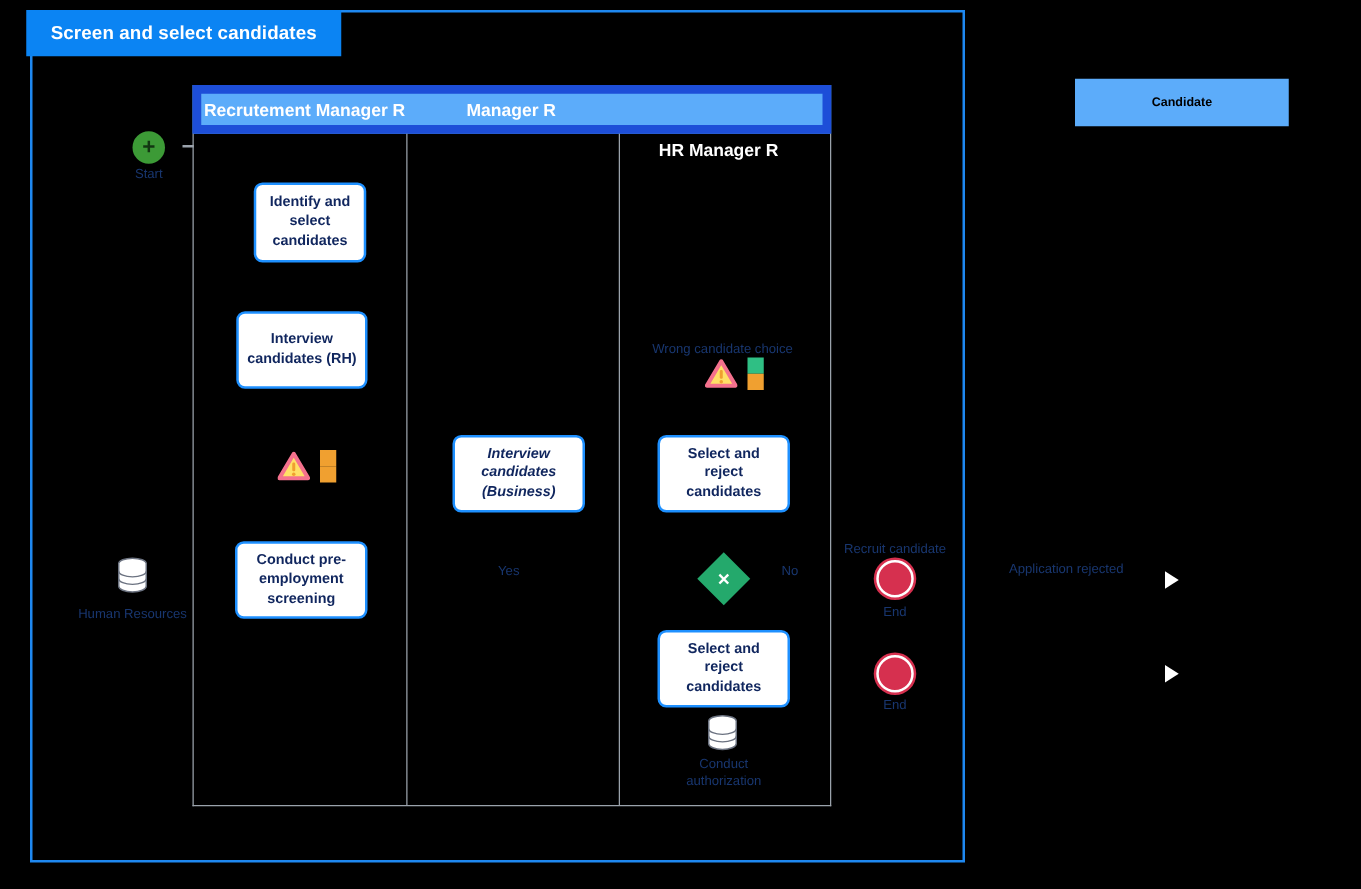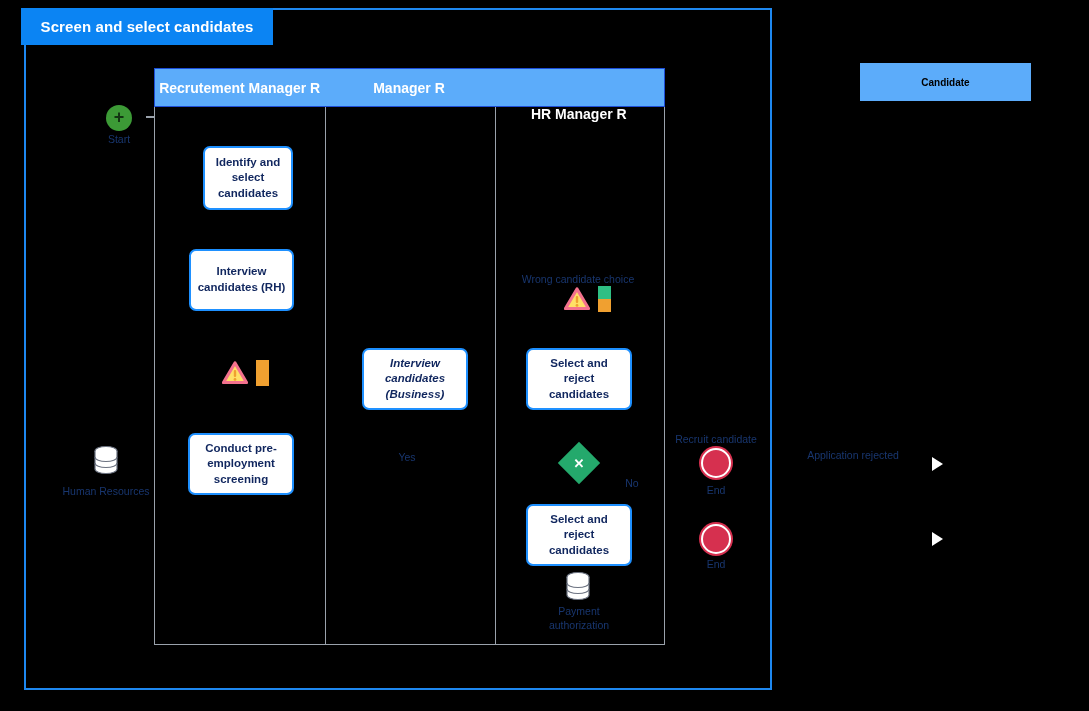--- a/index.html
+++ b/index.html
@@ -73,21 +73,21 @@
     width: 511px;
     height: 577px;
     box-sizing: border-box;
   }
   #lane-header-band {
     position: absolute;
     left: 0; top: 0;
     width: 511px;
     height: 39px;
     background: #5cacfa;
-    border: 1px solid #1d4ed8;
+    border: 7px solid #1d4ed8;
     box-sizing: border-box;
     display: flex;
   }
   .lane-title {
     color: #ffffff;
     font-size: 14px;
     font-weight: bold;
     display: flex;
     align-items: center;
     justify-content: center;
@@ -292,31 +292,31 @@
       <span style="background:#f0a030;"></span>
     </span>
   </div>
 
   <div class="task" style="left:526px; top:348px; width:106px; height:62px;">Select and reject candidates</div>
 
   <div class="gateway" style="left:564px; top:448px;">
     <span class="x">✕</span>
   </div>
 
-  <div class="diagram-label" style="left:609px; top:450px; width:46px;margin-top:26px;">No</div>
+  <div class="diagram-label" style="left:609px; top:450px; width:46px;">No</div>
 
   <div class="task" style="left:526px; top:504px; width:106px; height:62px;">Select and reject candidates</div>
 
   <svg class="datastore" style="left:564px; top:571px;" viewBox="0 0 28 30">
     <ellipse cx="14" cy="6" rx="11" ry="4.5" fill="#ffffff" stroke="#6b7280" stroke-width="1.2"></ellipse>
     <path d="M3 6 V24 A11 4.5 0 0 0 25 24 V6" fill="#ffffff" stroke="#6b7280" stroke-width="1.2"></path>
     <path d="M3 12 A11 4.5 0 0 0 25 12" fill="none" stroke="#6b7280" stroke-width="1.1"></path>
     <path d="M3 18 A11 4.5 0 0 0 25 18" fill="none" stroke="#6b7280" stroke-width="1.1"></path>
   </svg>
-  <div class="diagram-label wrap" style="left:528px; top:604px; width:102px;">Payment authorization</div>
+  <div class="diagram-label wrap" style="left:528px; top:604px; width:102px;">Conduct authorization</div>
 
   <div class="diagram-label" style="left:656px; top:432px; width:120px;">Recruit candidate</div>
 
   <div class="end-node" style="left:701px; top:448px;"></div>
   <div class="diagram-label" style="left:686px; top:483px; width:60px;">End</div>
 
   <div class="end-node" style="left:701px; top:524px;"></div>
   <div class="diagram-label" style="left:686px; top:557px; width:60px;">End</div>
 
   <div class="diagram-label" style="left:790px; top:448px; width:126px;">Application rejected</div>

